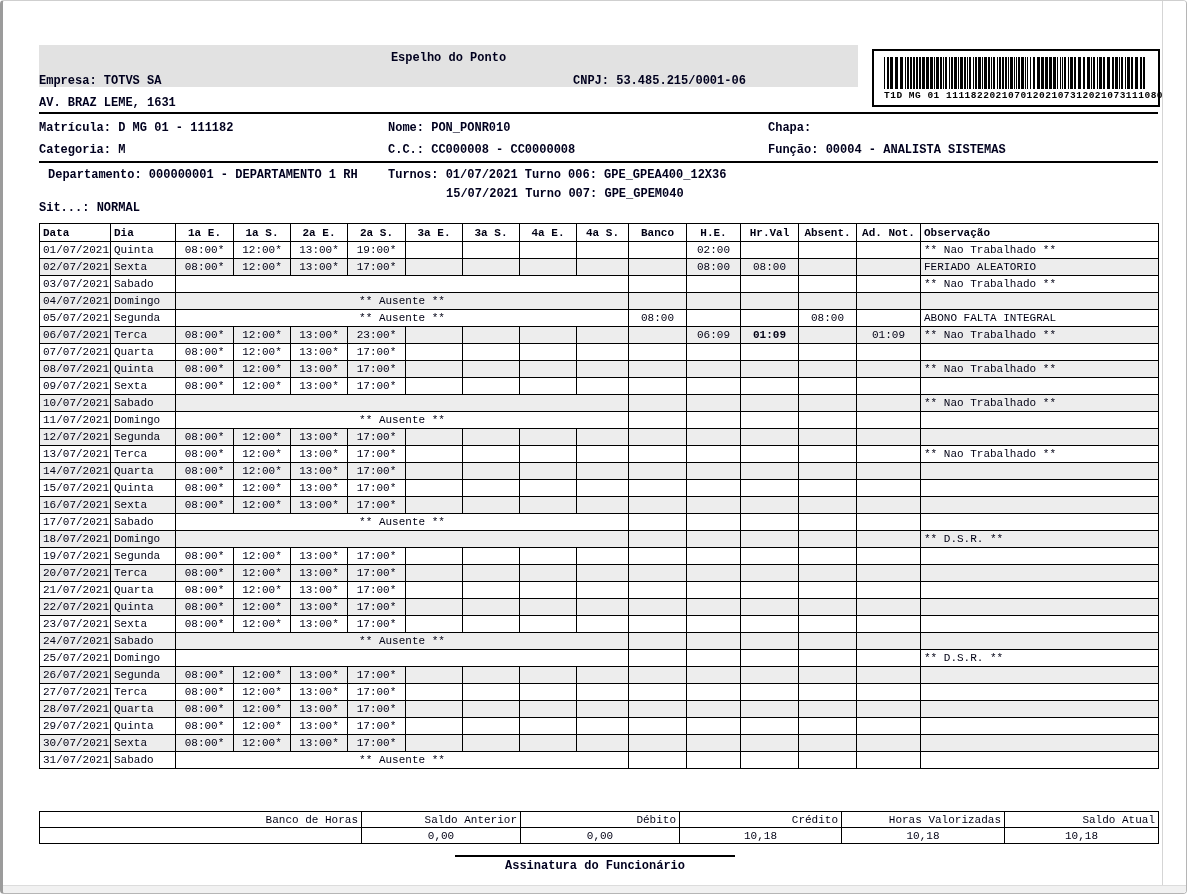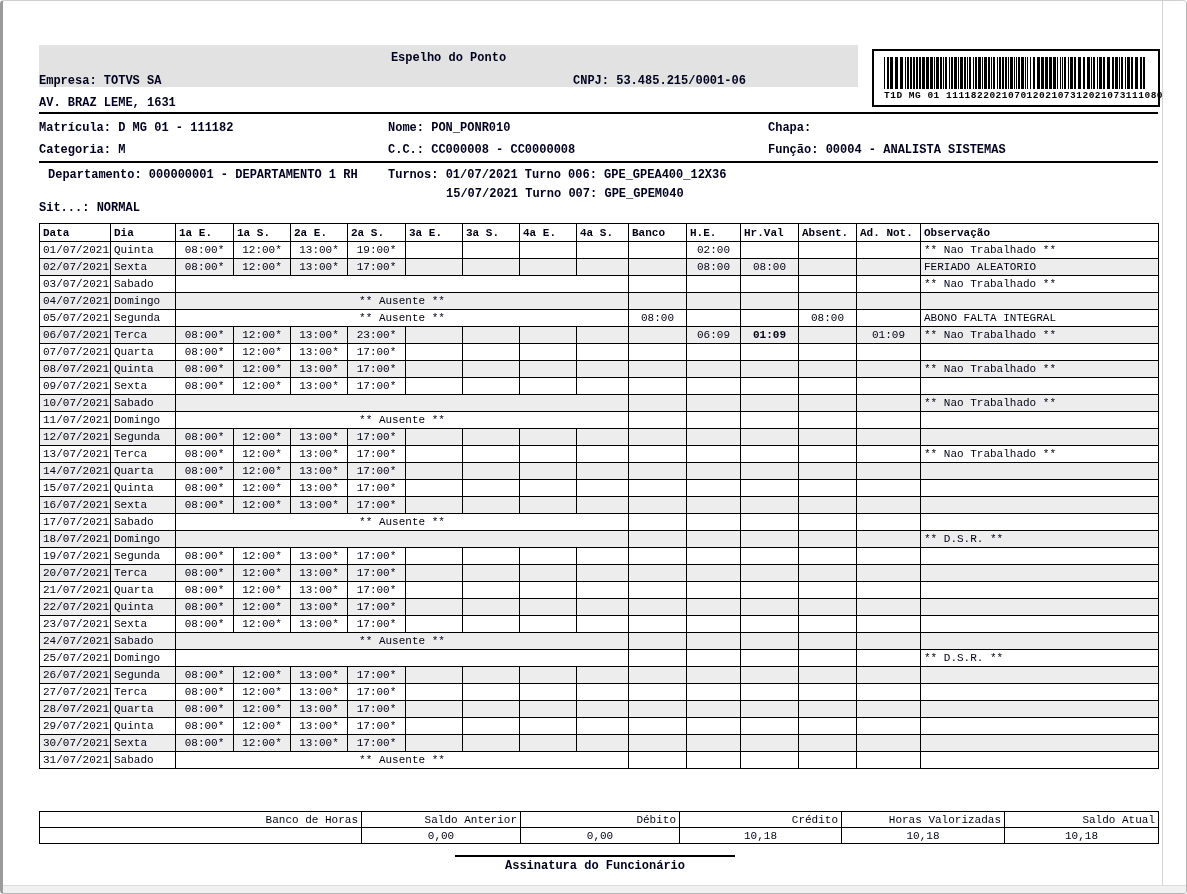--- a/index.html
+++ b/index.html
@@ -51,21 +51,21 @@
 
   table.tc {
     position:absolute; left:36px; top:222px;
     border-collapse:collapse; table-layout:fixed; width:1119px;
     font-size:11px; color:#000014;
   }
   table.tc th, table.tc td {
     border:1px solid #000; height:17px; padding:0 3px;
     overflow:hidden; white-space:nowrap;
   }
-  table.tc th { font-weight:bold; text-align:left; height:18px; }
+  table.tc th { font-weight:bold; text-align:center; height:18px; }
   table.tc th.l, table.tc td.l { text-align:left; }
   table.tc td.c { text-align:center; }
   table.tc td.merged { text-align:center; }
   table.tc tbody tr:nth-child(even) { background:#ededed; }
   table.tc td.b { font-weight:bold; }
 
   table.bank {
     position:absolute; left:36px; top:810px;
     border-collapse:collapse; table-layout:fixed; width:1119px;
     font-size:11px; color:#000014;

